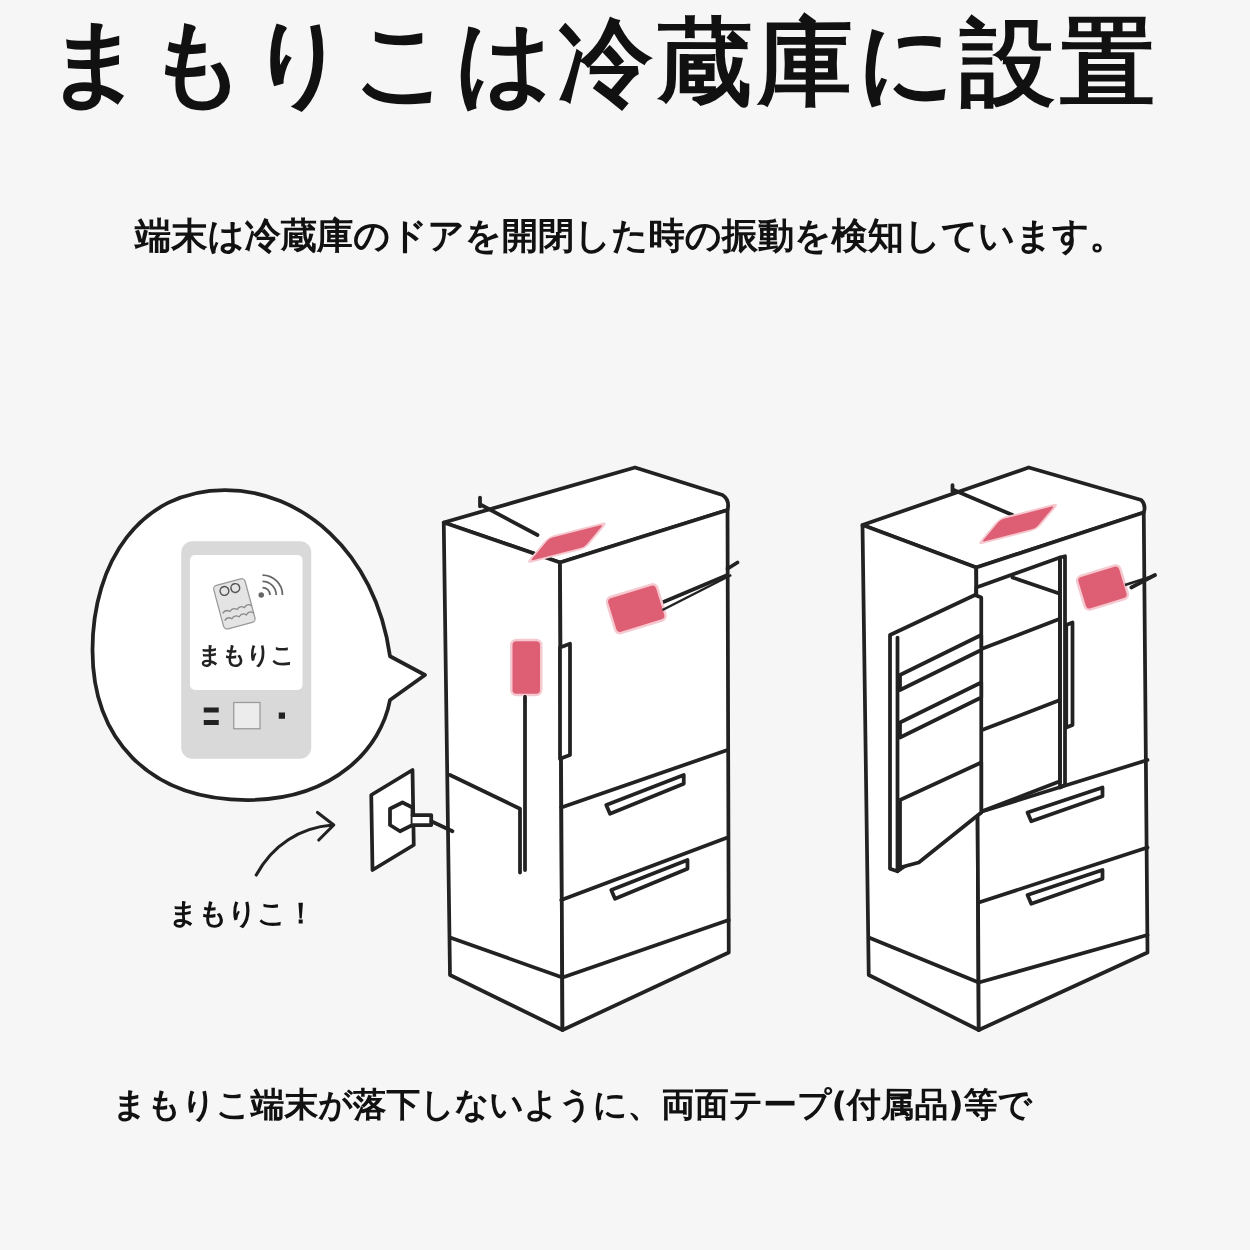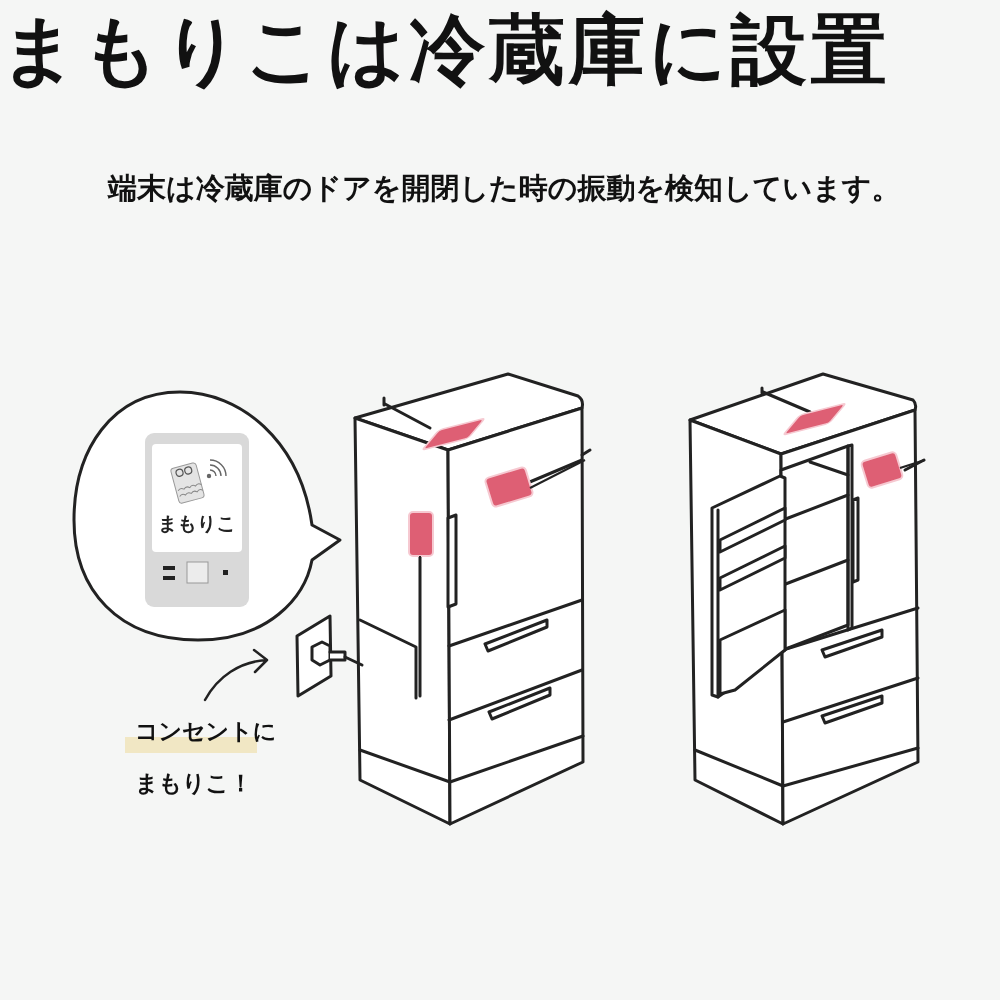--- a/index.html
+++ b/index.html
@@ -1,19 +1,19 @@
 <!DOCTYPE html>
 <html><head>
   <meta charset="utf-8">
   <style>
     * { margin: 0; padding: 0; box-sizing: border-box; }
     html, body { width: 1000px; height: 1000px; background: #f5f6f5; overflow: hidden; }
     body { position: relative; font-family: "DejaVu Sans", "Liberation Sans", sans-serif; color: #111; }
     .title {
-      position: absolute; left: 0; top: 2px; width: 928px; text-align: left;
+      position: absolute; left: 0; top: 2px; width: 928px; text-align: right;
       font-size: 76px; font-weight: bold; letter-spacing: 4px; line-height: 96px; color: #111;
     }
     .intro {
       position: absolute; left: 60px; top: 160px; width: 900px;
       font-size: 29px; font-weight: bold; line-height: 56px; letter-spacing: 0px; color: #111; margin-left: 48px;
     }
     .intro .line { display: block; white-space: nowrap; }
     .footer {
       position: absolute; left: 90px; top: 858px; width: 860px;
       font-size: 27px; font-weight: bold; line-height: 54px; color: #111;
@@ -146,18 +146,18 @@
     <rect x="163" y="566" width="12" height="4" fill="#222"></rect>
     <rect x="163" y="576" width="12" height="4" fill="#222"></rect>
     <rect x="187" y="562" width="21" height="21" fill="#ececec" stroke="#999" stroke-width="1"></rect>
     <rect x="223" y="570" width="5" height="5" fill="#222"></rect>
   </g>
 
   <path d="M205,700 C218,676 240,662 266,660 M254,650 L267,660 L255,672" fill="none" stroke="#222" stroke-width="2.5" stroke-linecap="round" stroke-linejoin="round"></path>
 </svg>
 
 <div class="callout">
-  <span class="line"><span class="hl">コンセント</span><span>に</span></span>
   <span class="line">まもりこ！</span>
 </div>
 
 <div class="footer">
+  <span class="line">まもりこ端末が落下しないように、両面テープ(付属品)等で</span>
 </div>
 
 </body></html>

